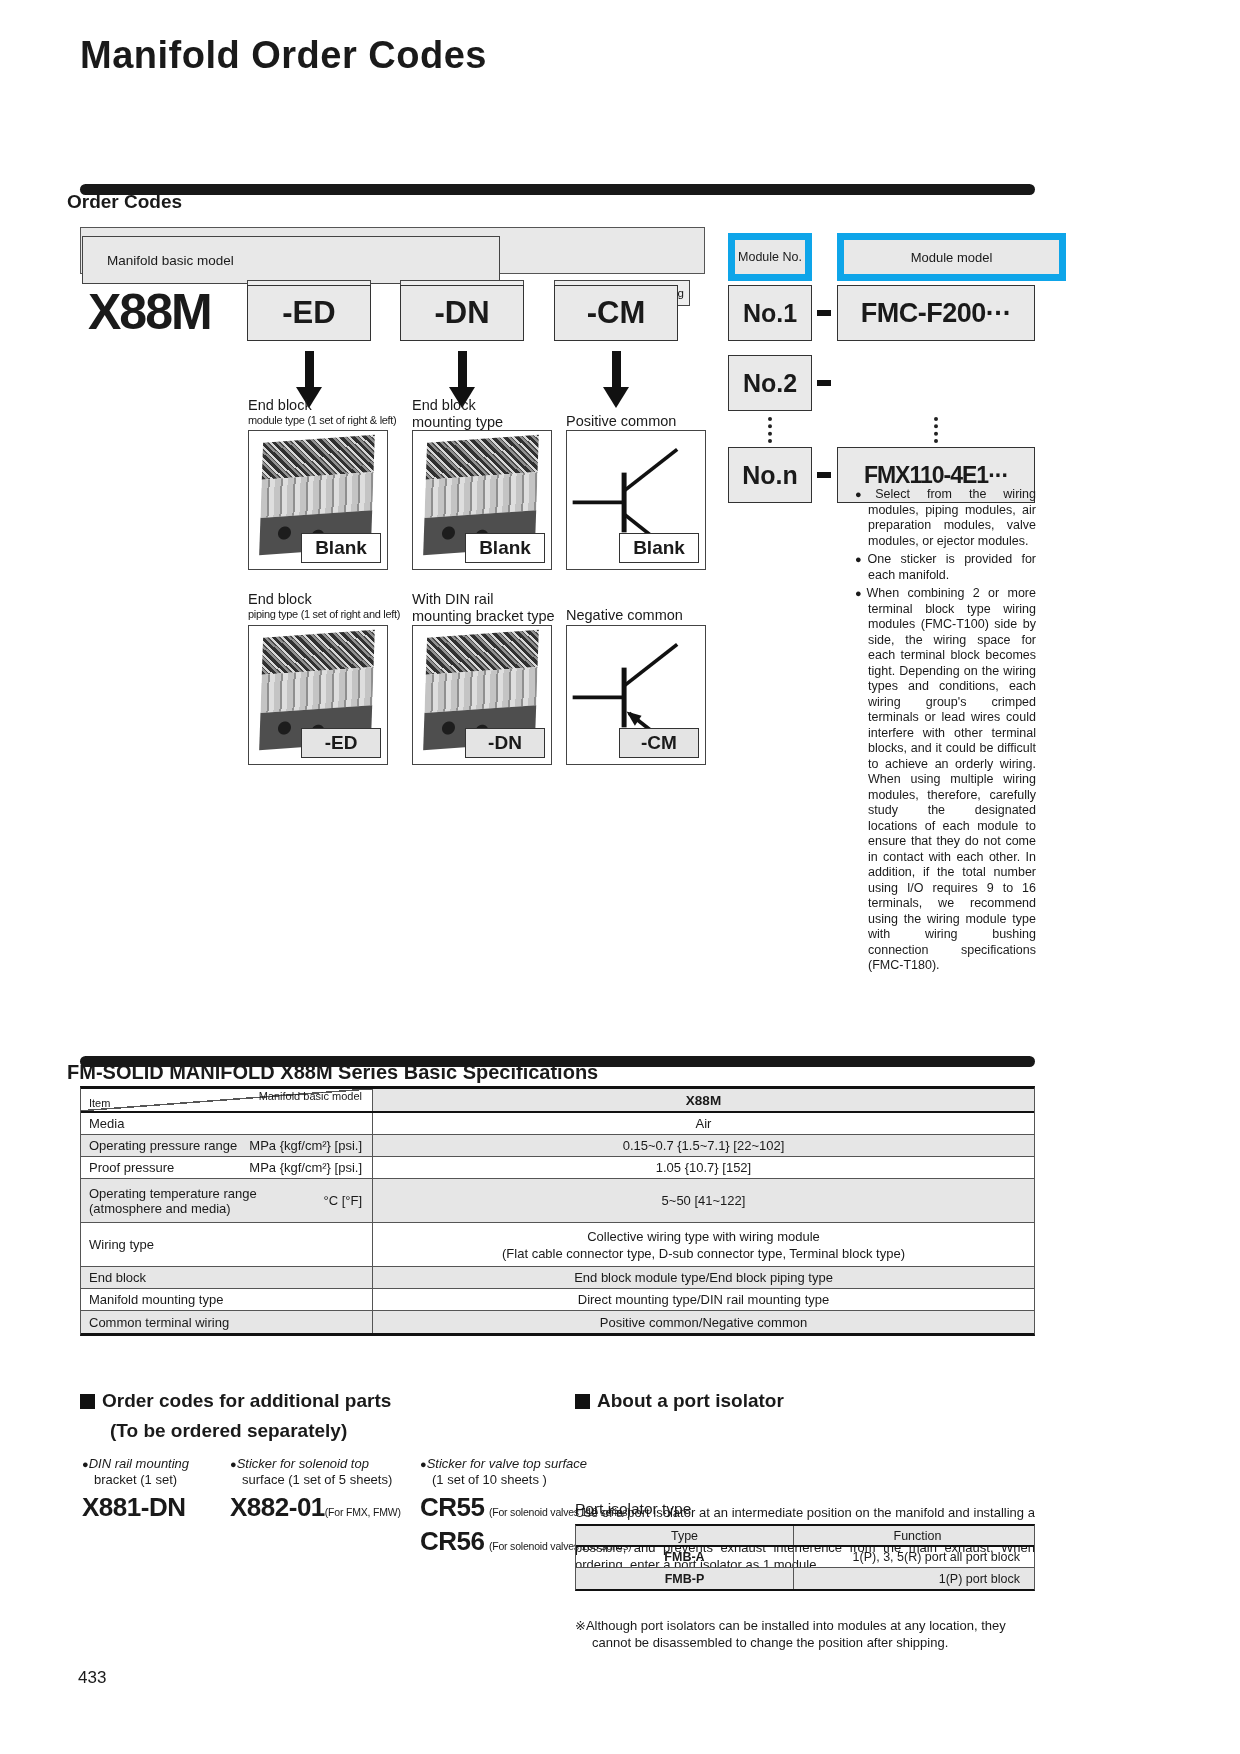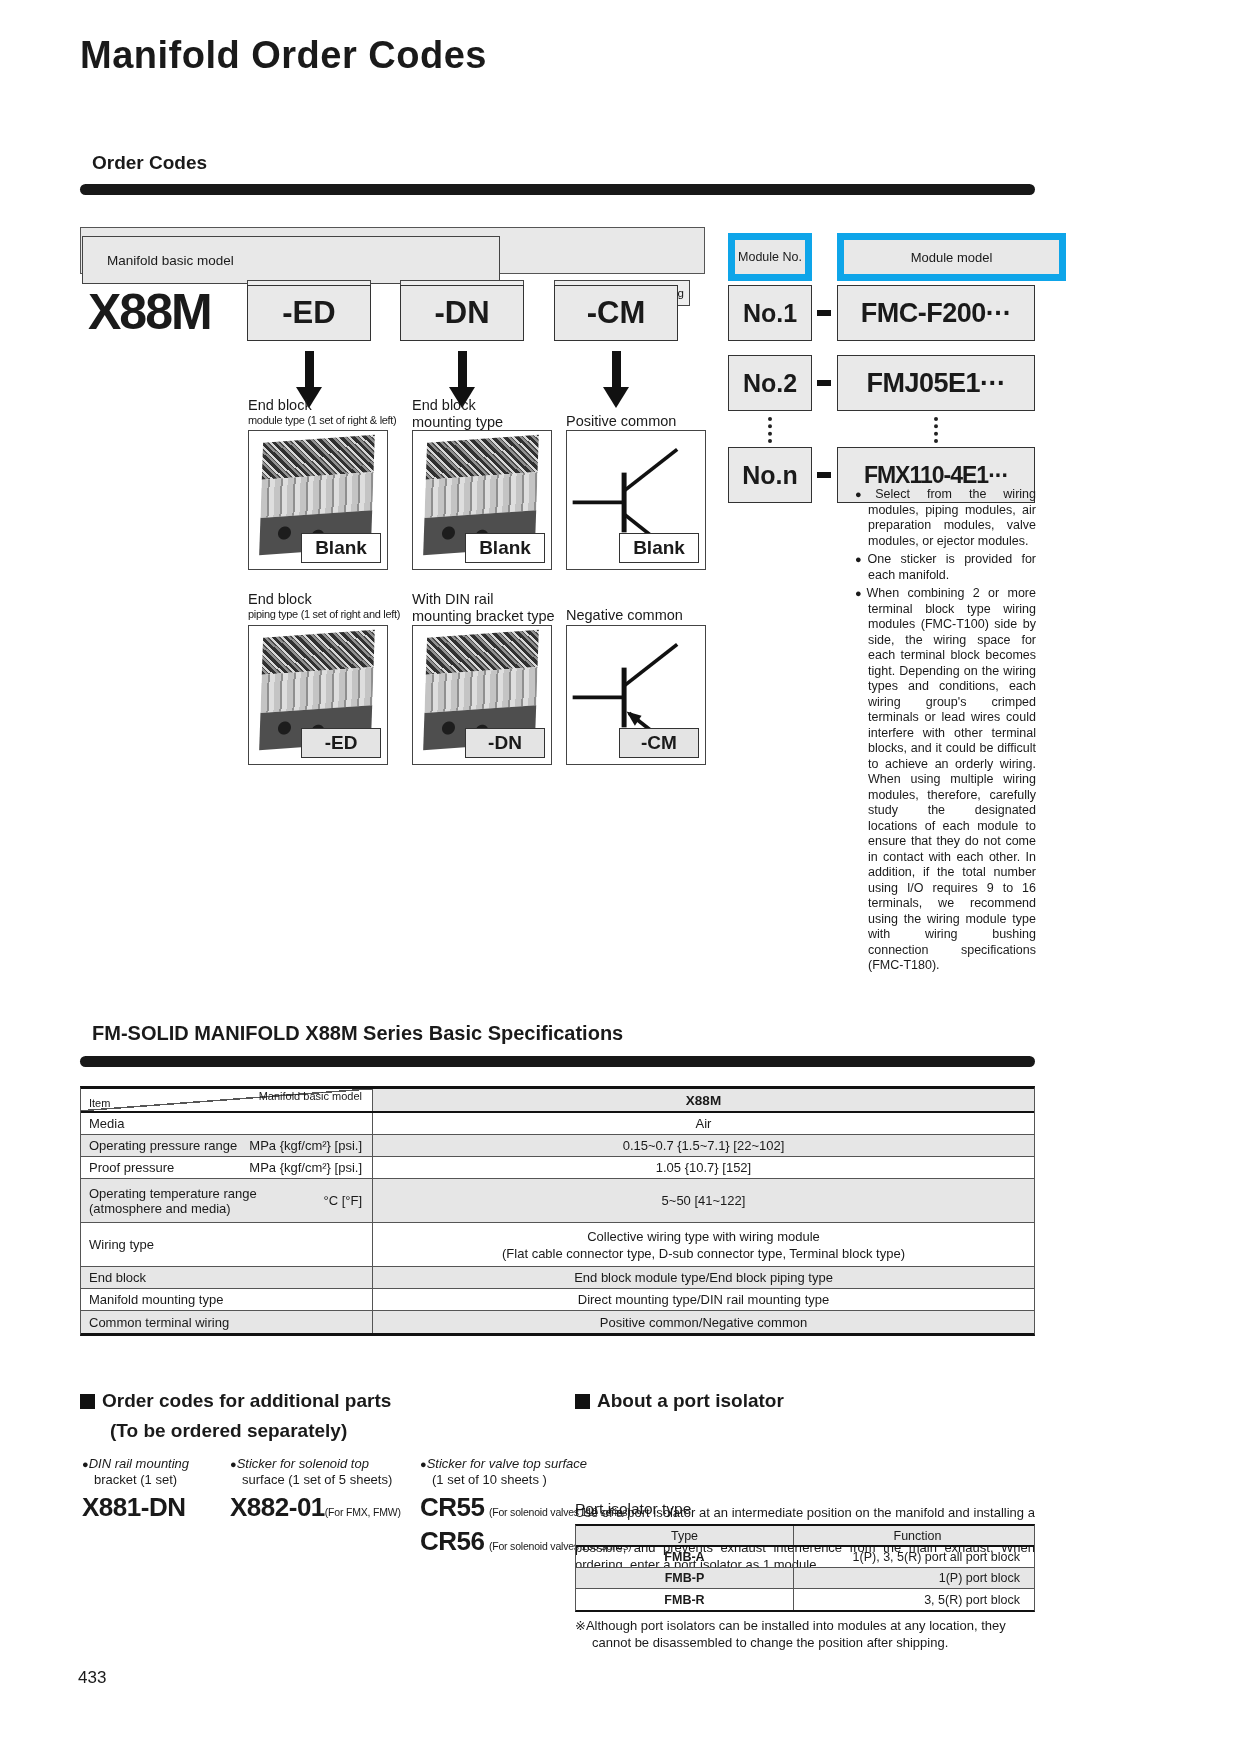--- a/index.html
+++ b/index.html
@@ -6,21 +6,21 @@
   html,body { background:#888; }
   .page {
     position:relative; width:1240px; height:1754px; margin:0 auto;
     background:#ffffff; color:#1a1a1a;
     font-family:"Liberation Sans","DejaVu Sans",sans-serif;
     overflow:hidden;
   }
 
   
   .h1 { position:absolute; left:80px; top:34px; font-size:38px; font-weight:bold; letter-spacing:.5px; }
-  .sec-h2 { position:absolute; left:92px; font-size:19px; font-weight:bold; }
+  .sec-h2 { position:absolute; left:67px; font-size:19px; font-weight:bold;margin-top:39px; }
   .bar { position:absolute; left:80px; width:955px; height:11px; background:#181818; border-radius:6px; }
 
   
   .diagram { position:absolute; left:80px; top:225px; width:955px; height:752px; }
   .strip { position:absolute; left:0; top:2px; width:625px; height:47px; background:#e8e8e8; border:1px solid #555; }
   .basic-box { position:absolute; left:2px; top:11px; width:418px; height:48px; background:#e8e8e8; border:1px solid #444;
                display:flex; align-items:center; padding-left:24px; font-size:13.5px; }
   .hdr-box { position:absolute; top:55px; height:26px; background:#eeeeee; border:1px solid #444;
              display:flex; align-items:center; justify-content:center; font-size:12px; }
   .hdr-tall { position:absolute; top:8px; height:48px; background:#e8e8e8; border:7px solid #0ea5e9;
@@ -132,21 +132,20 @@
     <div class="code-box cb-sm" style="left:167px;top:60px;width:124px">-ED</div>
     <div class="code-box cb-sm" style="left:320px;top:60px;width:124px">-DN</div>
     <div class="code-box cb-sm" style="left:474px;top:60px;width:124px">-CM</div>
 
     <div class="code-box no-box" style="left:648px;top:60px;width:84px">No.1</div>
     <div class="mdash" style="left:737px;top:85px"></div>
     <div class="code-box model-box" style="left:757px;top:60px;width:198px">FMC-F200···</div>
 
     <div class="code-box no-box" style="left:648px;top:130px;width:84px">No.2</div>
     <div class="mdash" style="left:737px;top:155px"></div>
-    <div class="code-box model-box" style="left:757px;top:130px;width:198px">FMJ05E1···</div>
 
     <div class="vdots" style="left:688px"></div>
     <div class="vdots" style="left:854px"></div>
 
     <div class="code-box no-box" style="left:648px;top:222px;width:84px">No.n</div>
     <div class="mdash" style="left:737px;top:247px"></div>
     <div class="code-box model-sm" style="left:757px;top:222px;width:198px">FMX110-4E1···</div>
 
     <div class="darrow" style="left:216px">
         <div class="stem"></div>
@@ -367,22 +366,18 @@
       <div class="pc-fn ctr">Function</div>
     </div>
     <div class="prow">
       <div class="pc-type bold">FMB-A</div>
       <div class="pc-fn">1(P), 3, 5(R) port all port block</div>
     </div>
     <div class="prow g">
       <div class="pc-type bold">FMB-P</div>
       <div class="pc-fn">1(P) port block</div>
     </div>
-    <div class="prow">
-      <div class="pc-type bold">FMB-R</div>
-      <div class="pc-fn">3, 5(R) port block</div>
-    </div>
   </div>
 
   <div class="pfoot">※Although port isolators can be installed into modules at any location, they cannot be disassembled to change the position after shipping.</div>
 
   <div class="pageno">433</div>
 </div>
 
 </body></html>

